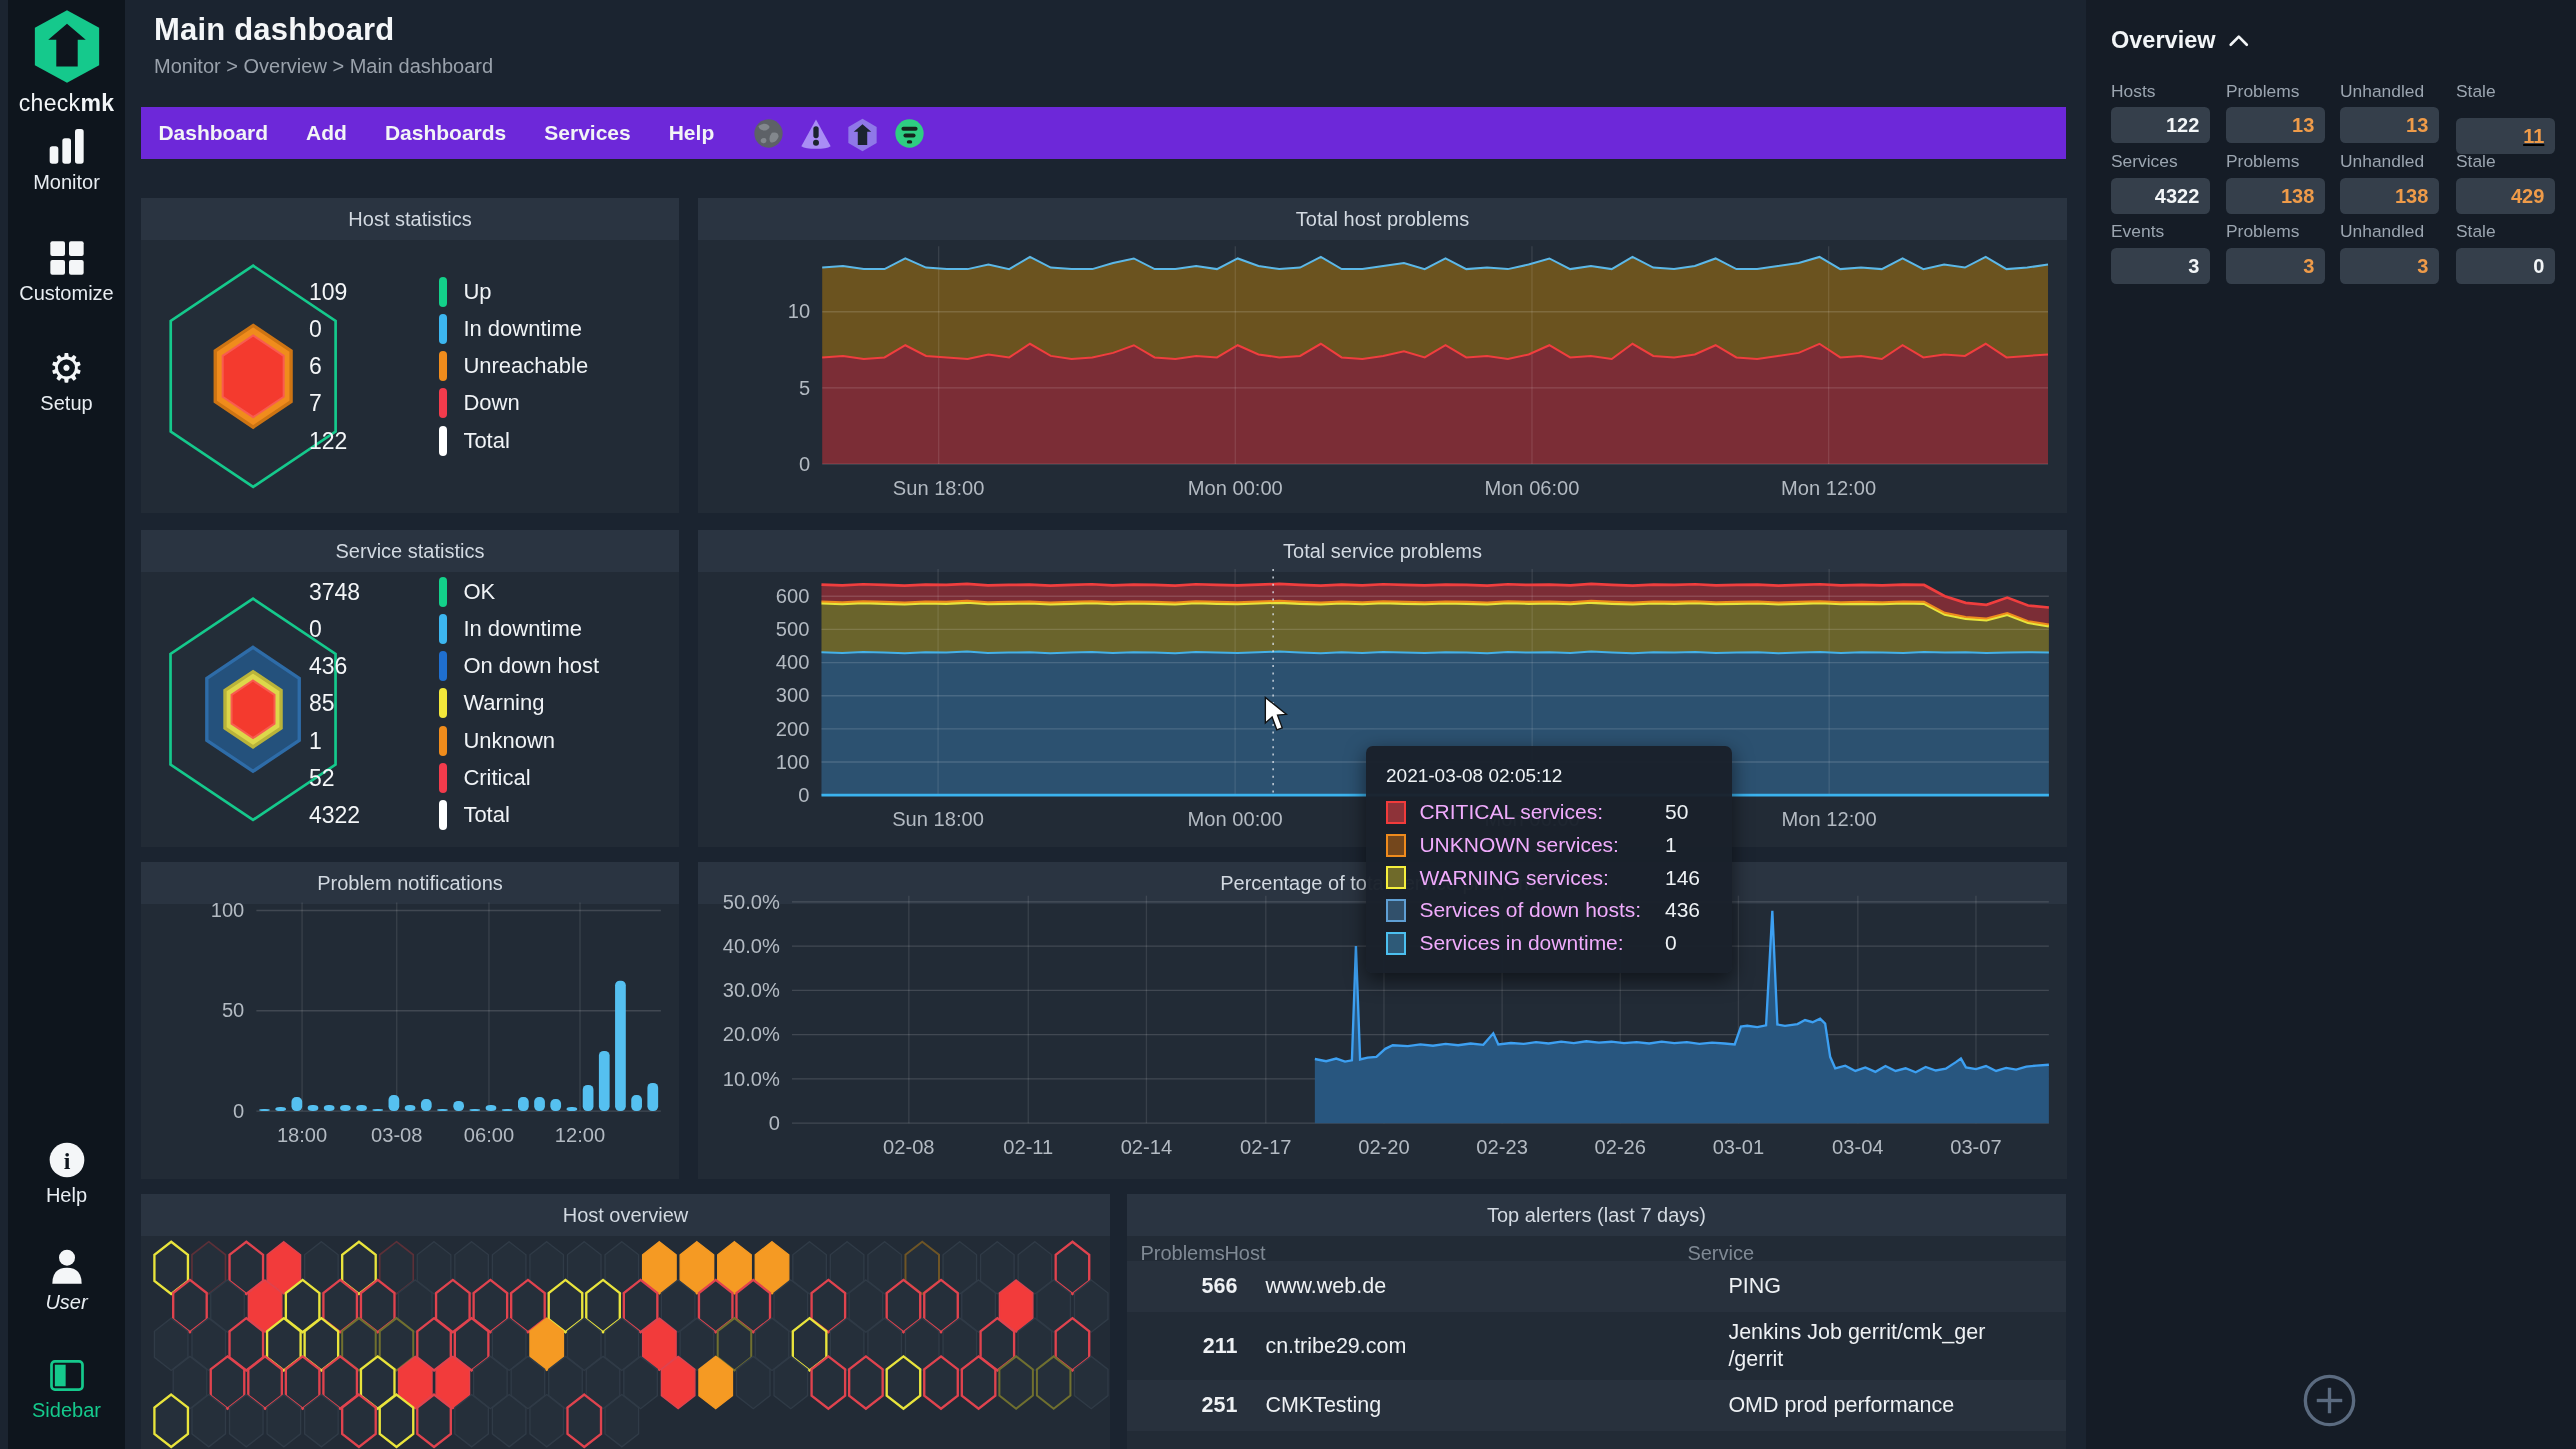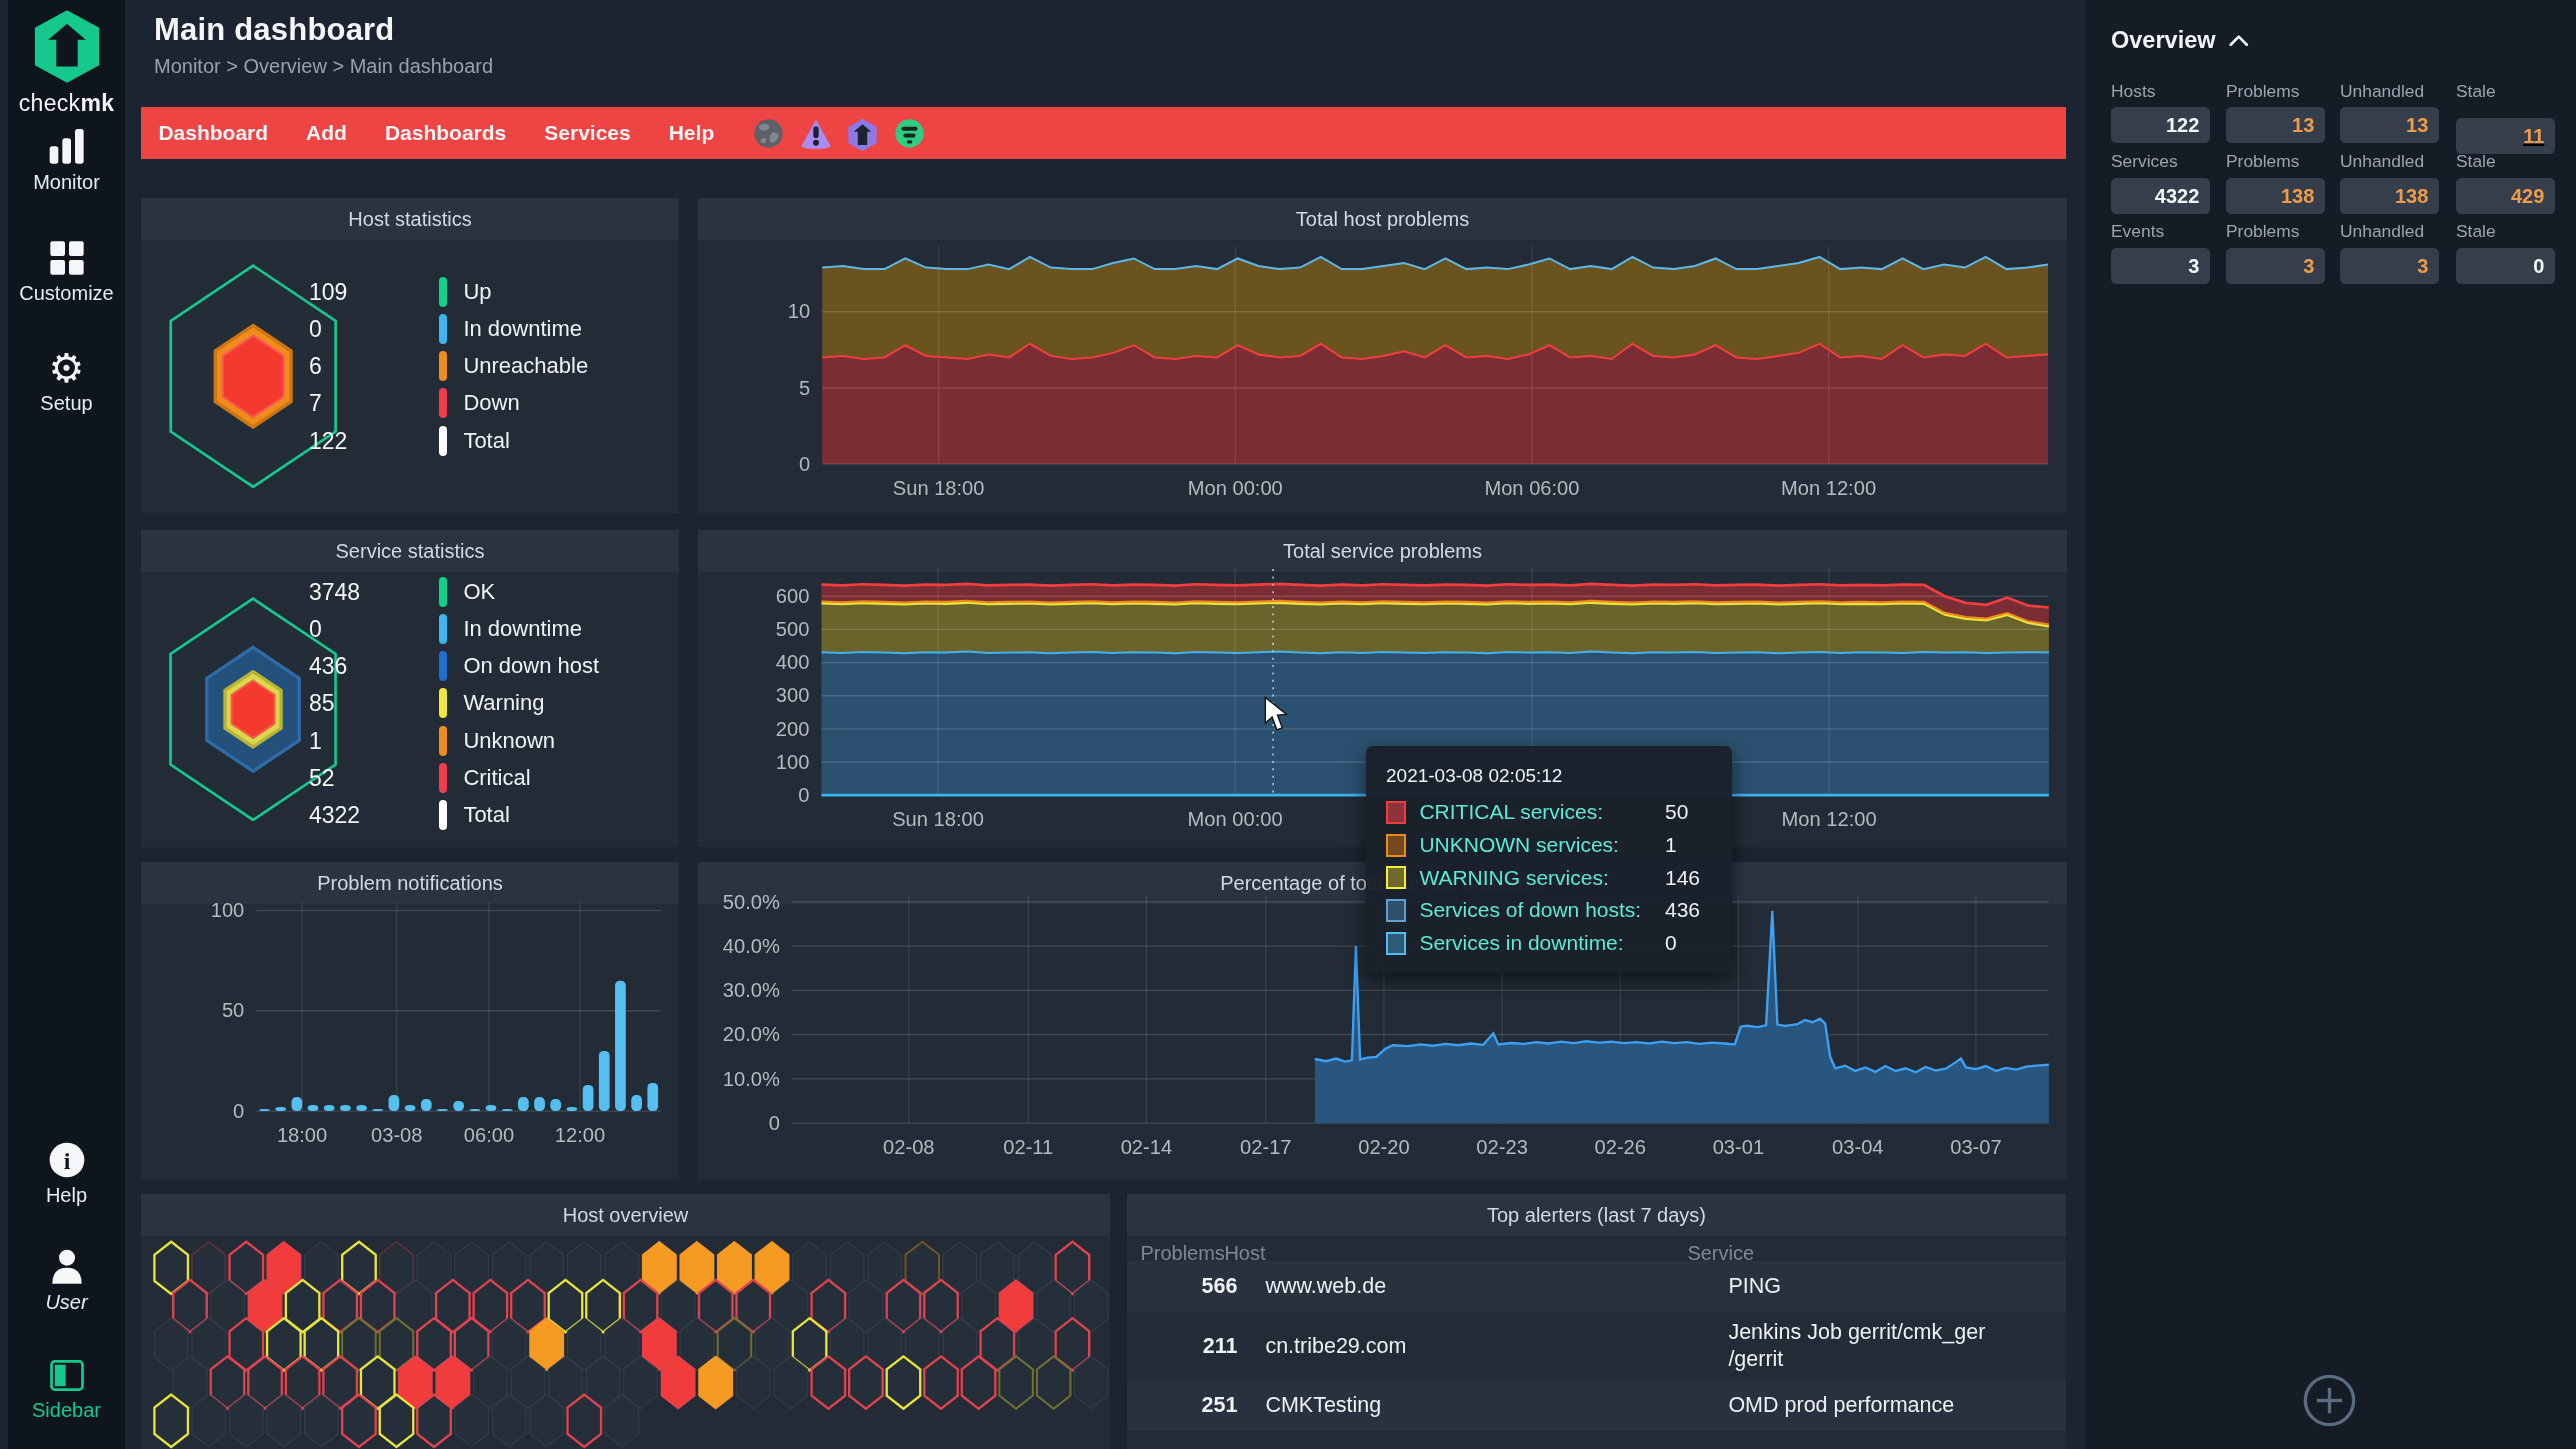--- a/index.html
+++ b/index.html
@@ -13,21 +13,21 @@
   .logo-text b{font-weight:bold;}
   .nav-item{position:absolute;left:0;width:117px;text-align:center;cursor:pointer;}
   .nav-item .nicon{height:42px;display:flex;align-items:center;justify-content:center;}
   .nav-item .nlabel{margin-top:2.7px;font-size:20px;color:#e8edf2;}
   .nav-item.active .nlabel{color:#15c98c;}
   .gear-glyph{font-size:40px;color:#f4f6f8;line-height:40px;}
   
   #main-header{position:absolute;left:154px;top:12px;z-index:5;}
   #page-title{margin:0;font-size:31px;font-weight:bold;color:#f4f6f8;letter-spacing:0.2px;}
   #breadcrumb{margin-top:6.7px;font-size:20px;color:#99a1ab;}
-  #menubar{position:absolute;left:141px;top:107px;width:1925px;height:52px;background:#ef4444;
+  #menubar{position:absolute;left:141px;top:107px;width:1925px;height:52px;background:#6d28d9;
            display:flex;align-items:center;z-index:5;}
   .menu-item{font-size:21px;font-weight:600;color:#f2f4f6;margin-left:38px;cursor:pointer;}
   .menu-item:first-child{margin-left:17.4px;}
   #menu-icons{display:flex;align-items:center;gap:16px;margin-left:39px;}
   .mi{width:31px;height:31px;cursor:pointer;}
   
   .panel{position:absolute;background:#222b36;z-index:2;}
   .panel-header{position:absolute;left:0;top:0;right:0;height:42px;background:#2a3441;
                 display:flex;align-items:center;justify-content:center;}
   .panel-title{font-size:20px;color:#d2d9e1;}
@@ -54,21 +54,21 @@
   .ov-val{font-size:20px;font-weight:bold;color:#f2f5f7;padding-right:10.7px;}
   .ov-val.orange{color:#ef9b49;}
   #add-snapin{position:absolute;left:216px;top:1373px;width:55px;height:55px;cursor:pointer;}
   
   #tooltip{position:absolute;left:1366px;top:746px;width:366px;background:rgba(26,33,43,.97);
            border-radius:6.7px;box-shadow:0 6.7px 20px rgba(0,0,0,.55);z-index:40;
            padding:19px 20px 17.4px 20px;box-sizing:border-box;}
   #tt-time{font-size:19px;color:#eef2f5;margin-bottom:13.4px;}
   .tt-row{display:flex;align-items:center;margin-top:8.7px;}
   .tt-swatch{width:20px;height:23px;border:2px solid;box-sizing:border-box;margin-right:13.4px;}
-  .tt-label{font-size:21px;color:#5eead4;flex:1;}
+  .tt-label{font-size:21px;color:#f0abfc;flex:1;}
   .tt-val{font-size:21px;color:#eef2f5;min-width:47px;text-align:left;}
   #cursor{position:absolute;left:1264px;top:696px;z-index:60;}
 </style>
 </head>
 <body>
 
 <div id="root">
 
   <aside id="sb-left">
     <div class="logo">

